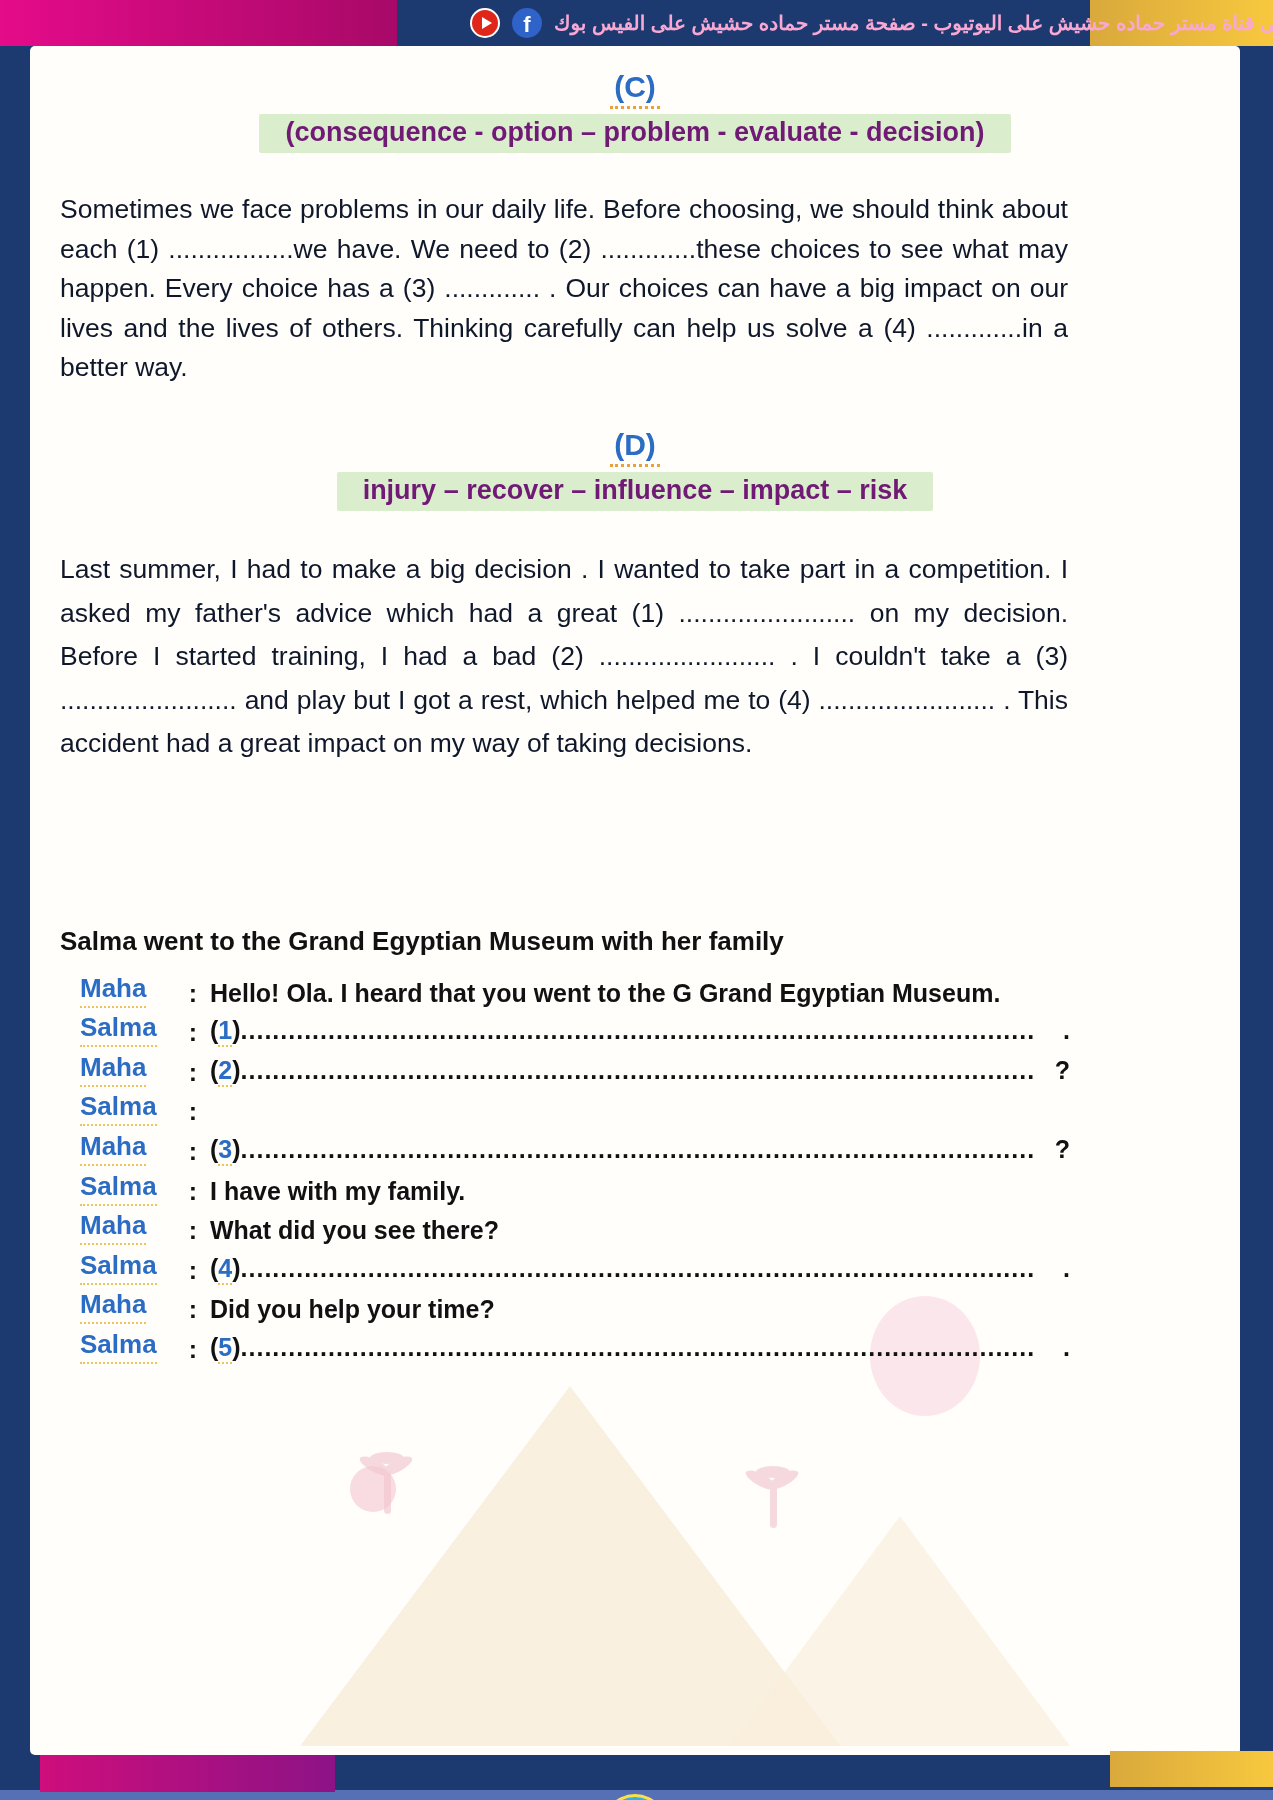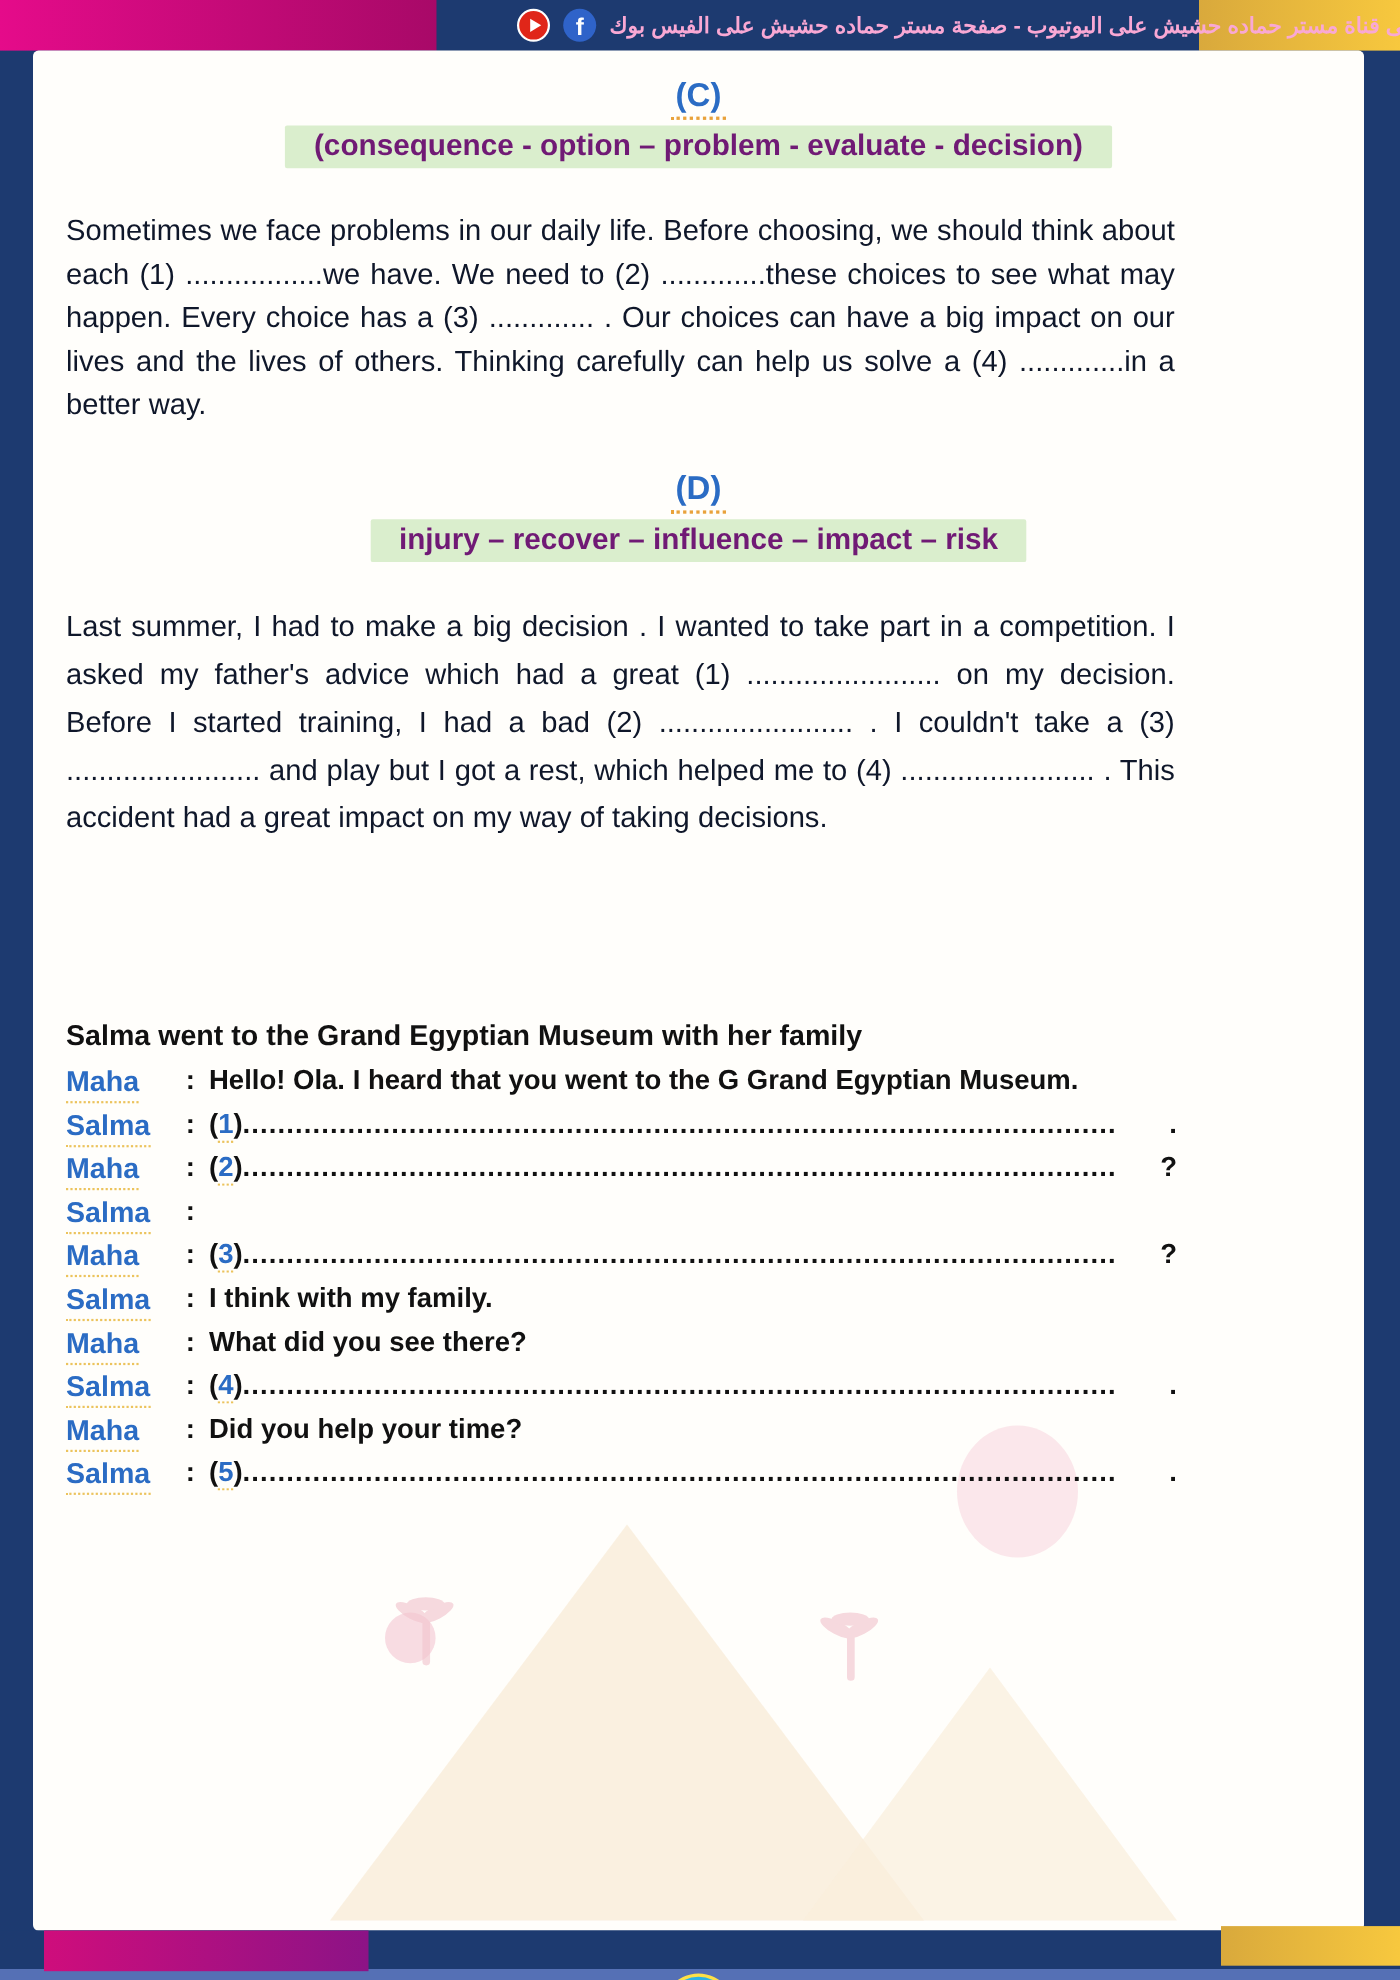--- a/index.html
+++ b/index.html
@@ -41,21 +41,21 @@
   .bank-wrap{position:absolute;width:100%;text-align:center;}
   .bank{display:inline-block;background:#daeecd;color:#701a75;font-size:27px;font-weight:bold;padding:3px 26px 5px;border-radius:2px;}
   .para{position:absolute;left:30px;width:1008px;font-size:26.5px;font-weight:normal;color:#0f172a;text-align:justify;}
   .para1{top:144px;line-height:39.5px;}
   .para2{top:502px;line-height:43.5px;}
   .h3{position:absolute;left:30px;top:836px;font-size:28px;font-weight:bold;color:#2b6cc4;}
   .h3 span{display:inline-block;border-bottom:2px dotted #e3b34c;padding-bottom:3px;}
   .intro{position:absolute;left:30px;top:880px;font-size:26px;font-weight:bold;color:#111;}
   
   .dlg{position:absolute;left:30px;top:922px;width:1010px;}
-  .drow{display:flex;align-items:flex-start;height:39.6px;font-weight:bold;color:#111;}
+  .drow{display:flex;align-items:flex-end;height:39.6px;font-weight:bold;color:#111;margin-left:20px;}
   .spk{display:inline-block;width:96px;font-size:26px;color:#2b6cc4;}
   .spk i{font-style:normal;display:inline-block;border-bottom:2px dotted #ecc35c;padding-bottom:2px;}
   .colon{width:34px;text-align:center;font-size:25px;}
   .txt{flex:1;display:flex;align-items:baseline;font-size:25px;overflow:hidden;white-space:nowrap;}
   .bnum{color:#2b6cc4;border-bottom:2px dotted #ecc35c;}
   .bdots{flex:1;overflow:hidden;letter-spacing:1px;}
   .bend{margin-left:8px;}
   
   .footer-bar{position:absolute;left:0;bottom:10px;width:100%;height:35px;background:#1d3a70;}
   .footer-edge{position:absolute;left:0;bottom:0;width:100%;height:10px;background:#5570b5;}
@@ -165,21 +165,21 @@
           <span class="bnum">3</span>
           <span>)</span>
           <span class="bdots">....................................................................................................</span>
           <span class="bend">?</span>
         </span>
     </div>
     <div class="drow">
       <span class="spk"><i>Salma</i></span>
       <span class="colon">:</span>
       <span class="txt">
-          <span>I think with my family.</span>
+          <span>I have with my family.</span>
           <span></span>
           <span class="bnum"></span>
           <span></span>
           <span class="bdots"></span>
           <span class="bend"></span>
         </span>
     </div>
     <div class="drow">
       <span class="spk"><i>Maha</i></span>
       <span class="colon">:</span>

